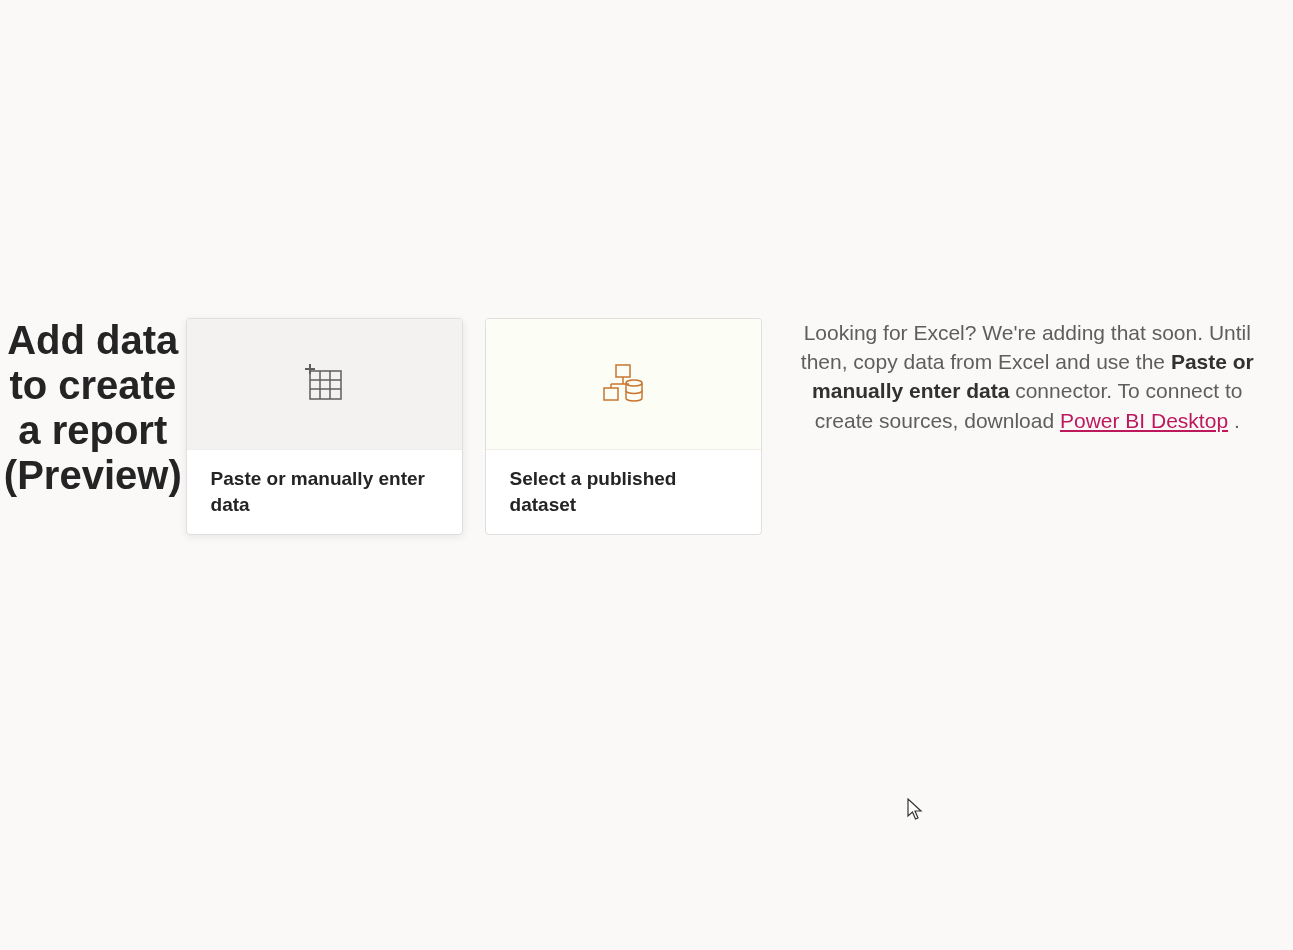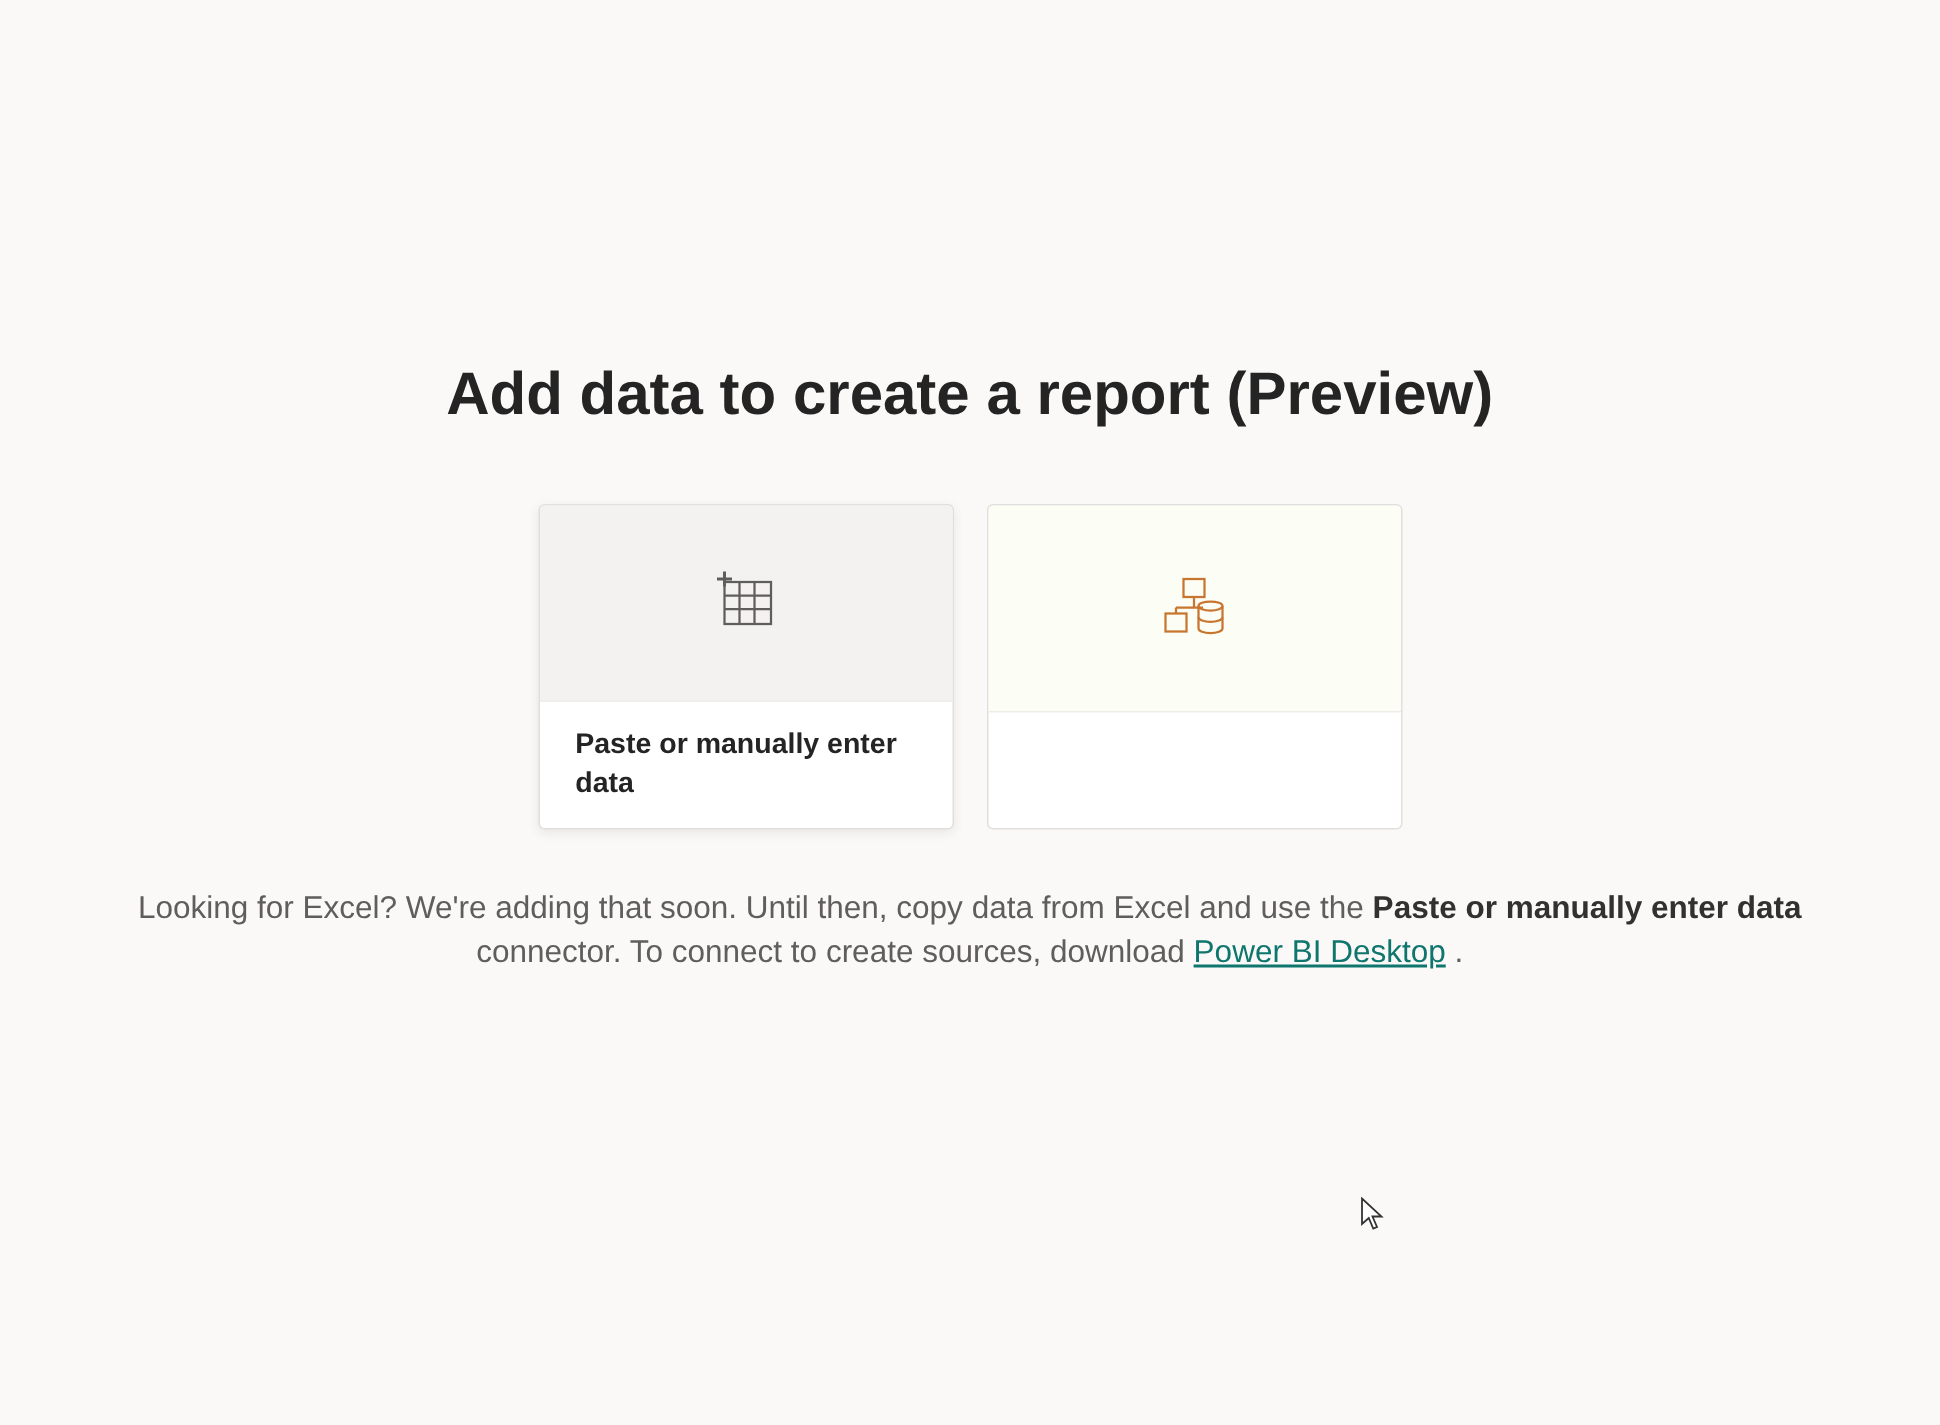--- a/index.html
+++ b/index.html
@@ -13,22 +13,22 @@
       width: 1293px;
       height: 950px;
       display: flex;
       flex-direction: column;
       align-items: center;
       justify-content: center;
       position: relative;
     }
     .content-wrapper {
       display: flex;
-      flex-direction: column;
-      align-items: center;
+      flex-direction: row;
+      align-items: flex-start;
       margin-top: -60px;
     }
     .page-title {
       font-size: 40px;
       font-weight: 600;
       color: #242424;
       margin-bottom: 50px;
       text-align: center;
     }
     .cards-container {
@@ -81,21 +81,21 @@
       text-align: center;
       max-width: 1240px;
       line-height: 1.4;
       padding: 0 30px;
     }
     .help-text .bold {
       font-weight: 700;
       color: #323130;
     }
     .help-text .link {
-      color: #0f766e;
+      color: #be185d;
       text-decoration: underline;
       cursor: pointer;
     }
     .cursor {
       position: absolute;
       left: 907px;
       top: 798px;
       pointer-events: none;
     }
   </style>
@@ -133,20 +133,23 @@
             <line x1="26" y1="21" x2="26" y2="28" stroke="#c8762f" stroke-width="1.5"></line>
             <line x1="14" y1="28" x2="32" y2="28" stroke="#c8762f" stroke-width="1.5"></line>
             <line x1="14" y1="28" x2="14" y2="32" stroke="#c8762f" stroke-width="1.5"></line>
             <rect x="7" y="32" width="14" height="12" fill="none" stroke="#c8762f" stroke-width="1.5"></rect>
             <ellipse cx="37" cy="27" rx="8" ry="3" fill="none" stroke="#c8762f" stroke-width="1.5"></ellipse>
             <path d="M 29 27 L 29 42 C 29 43.7 32.6 45 37 45 C 41.4 45 45 43.7 45 42 L 45 27" fill="none" stroke="#c8762f" stroke-width="1.5"></path>
             <path d="M 29 34.5 C 29 36.2 32.6 37.5 37 37.5 C 41.4 37.5 45 36.2 45 34.5" fill="none" stroke="#c8762f" stroke-width="1.5"></path>
           </svg>
         </span>
       </div>
+      <div class="card-label-area">
+        <span class="card-label">Select a published dataset</span>
+      </div>
     </div>
   </div>
 
   <p class="help-text">
     <span>Looking for Excel? We're adding that soon. Until then, copy data from Excel and use the </span>
     <span class="bold">Paste or manually enter data</span>
     <span> connector. To connect to create sources, download </span>
     <a class="link">Power BI Desktop</a>
     <span>.</span>
   </p>

